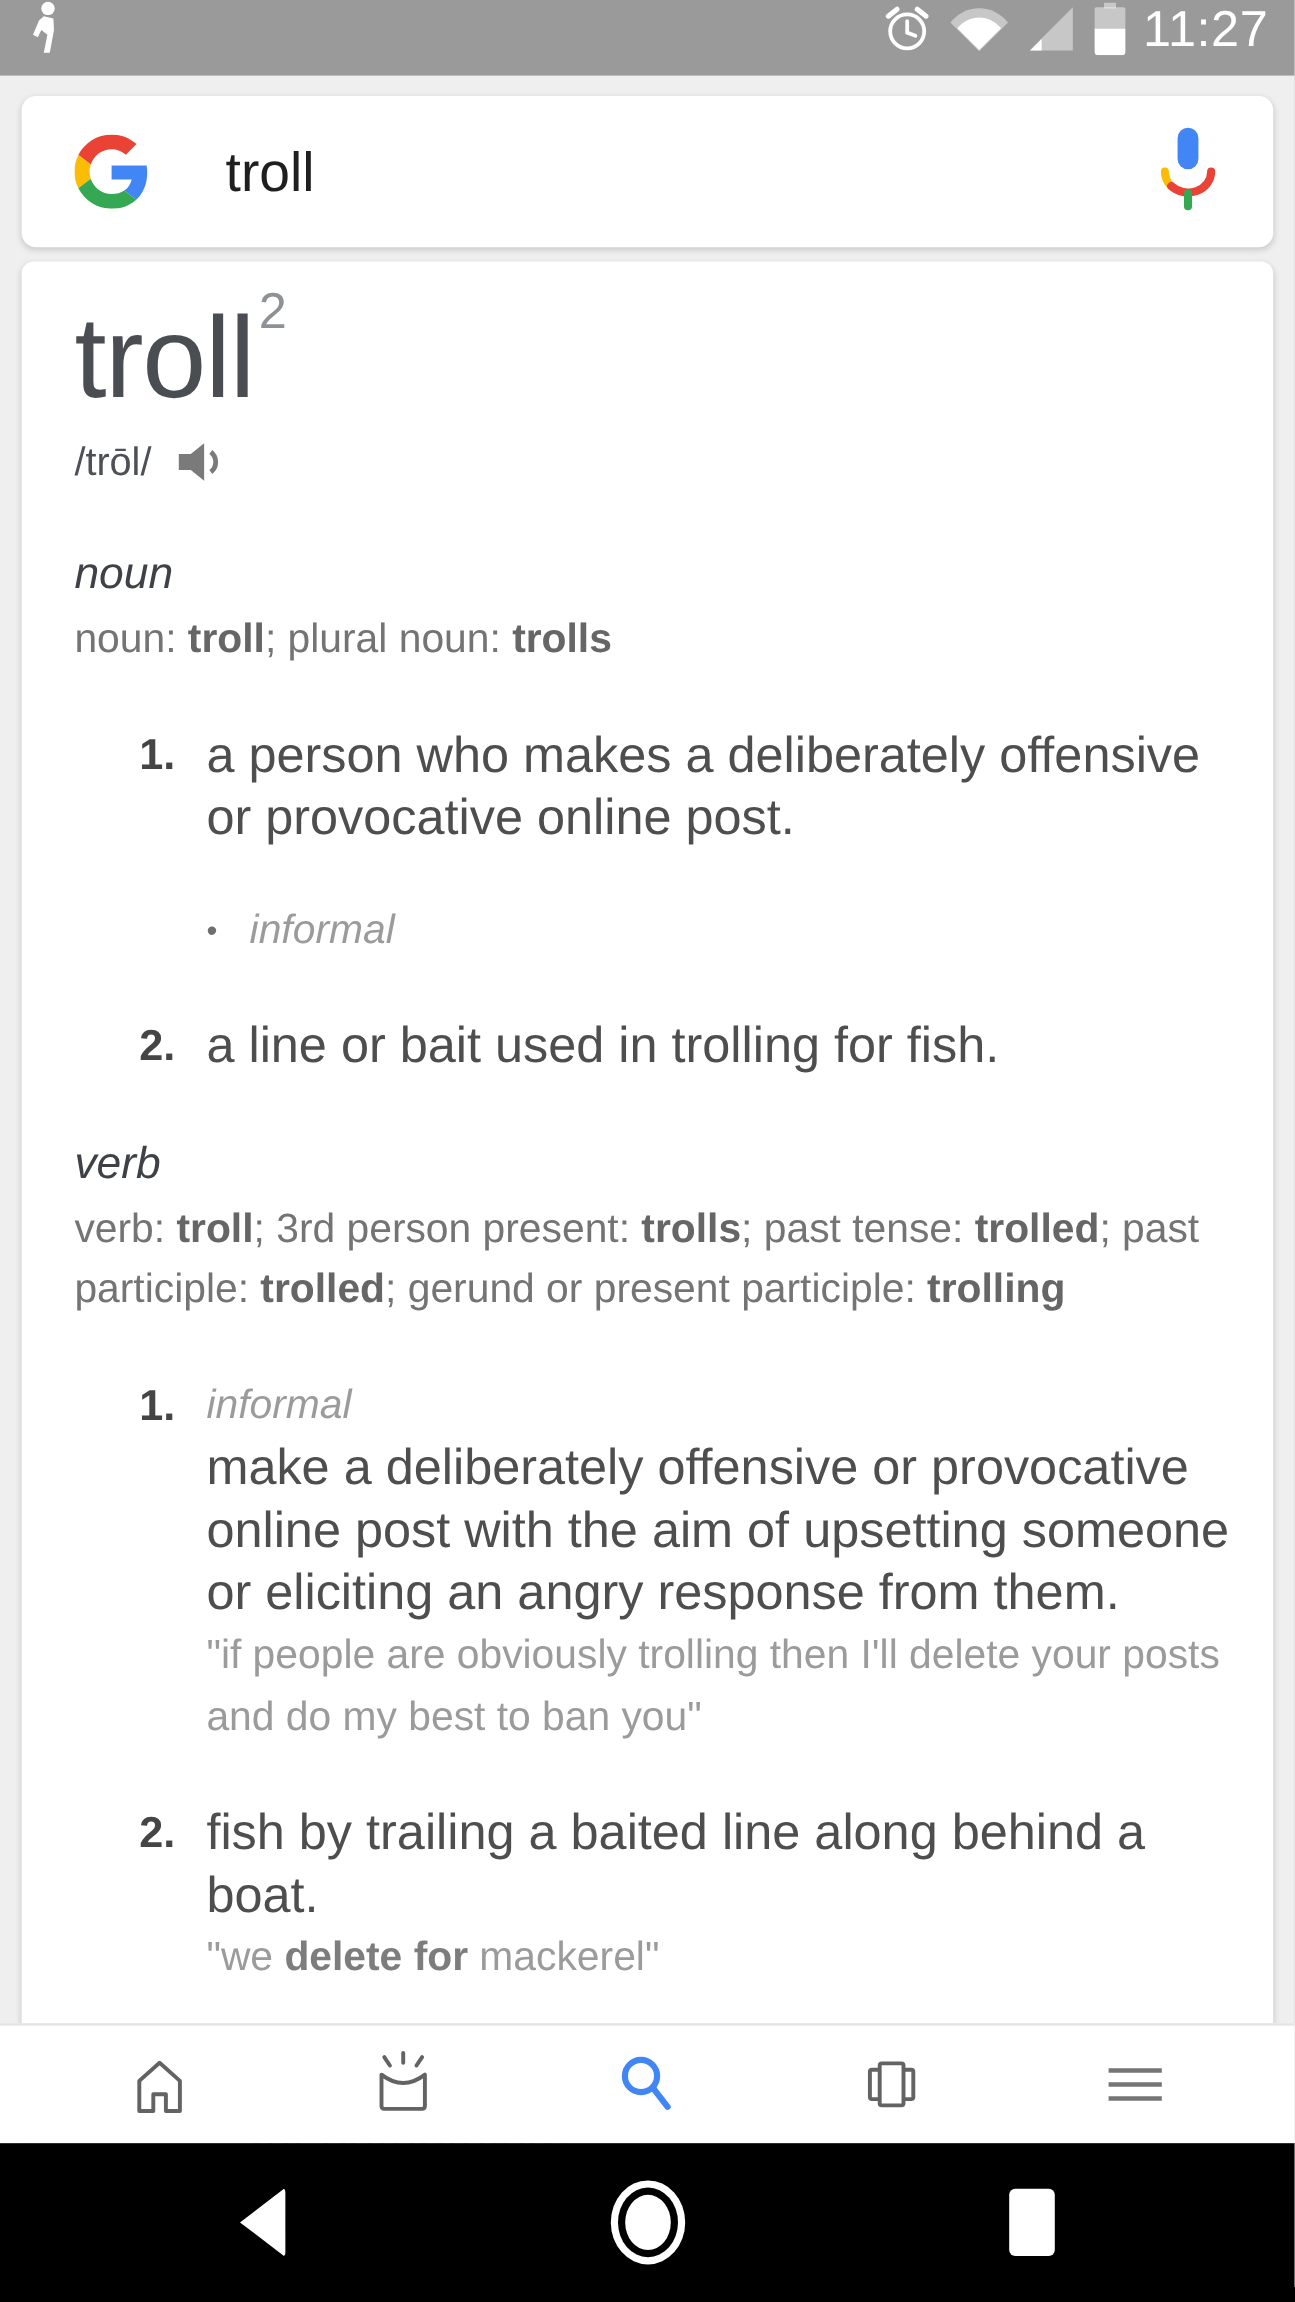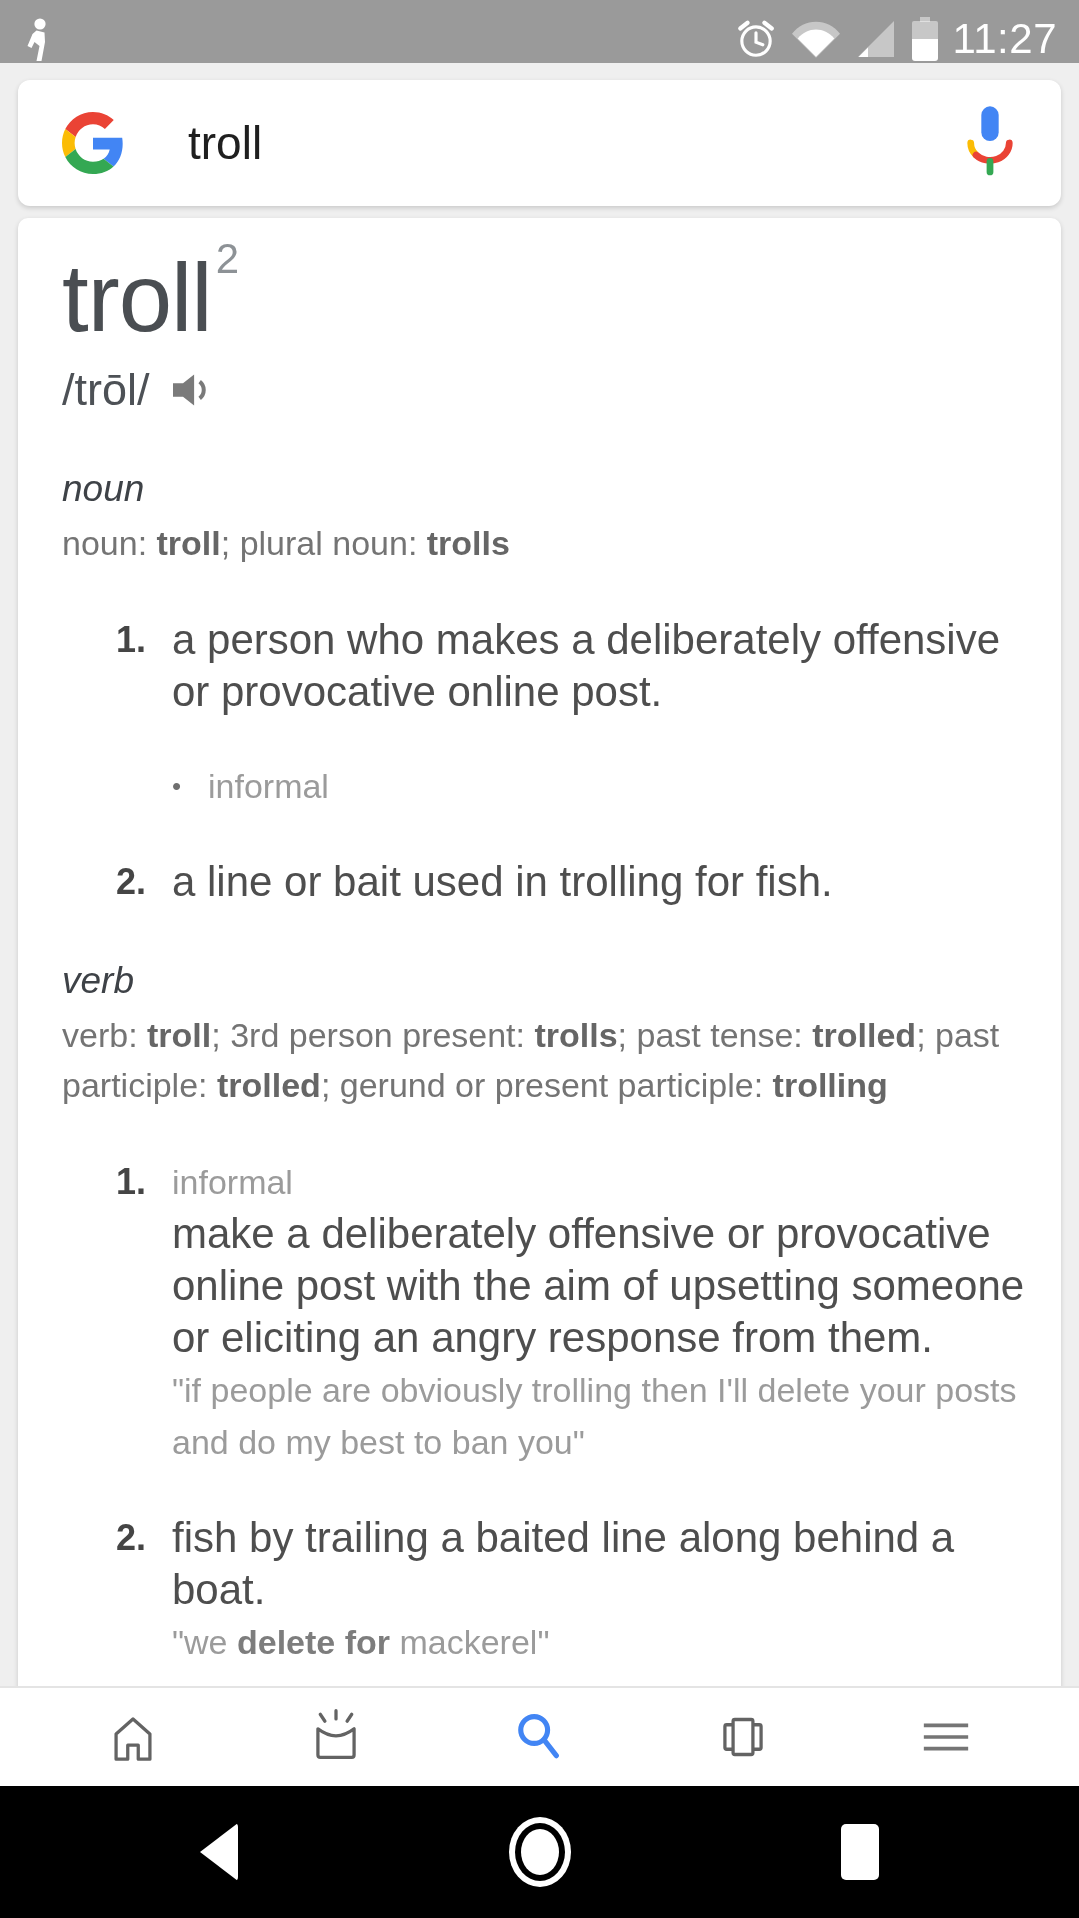--- a/index.html
+++ b/index.html
@@ -5,21 +5,21 @@
   html,body { margin:0; padding:0; background:#ccc; }
   .screen {
     position:relative; width:1079px; height:1918px;
     background:#efefef; overflow:hidden;
     font-family:"Liberation Sans", sans-serif;
   }
 
   
   .status-bar {
     position:absolute; top:0; left:0; right:0; height:63px;
-    background:#9a9a9a; display:flex; align-items:flex-end;
+    background:#9a9a9a; display:flex; align-items:flex-start;
     padding:0 22px; box-sizing:border-box; color:#fff;
   }
   .status-left { display:flex; align-items:center; }
   .status-right { margin-left:auto; display:flex; align-items:center; gap:15px; }
   .status-time { font-size:42px; color:#fff; letter-spacing:0.5px; }
 
   
   .card {
     position:absolute; left:18px; right:18px; background:#fff;
     border-radius:12px; box-shadow:0 2px 5px rgba(0,0,0,0.16);
@@ -35,33 +35,33 @@
   .content-card {
     top:218px; height:1568px; overflow:hidden;
     padding:18px 24px 0 44px; box-sizing:border-box;
     border-radius:10px;
   }
 
   
   .headword { margin:0; font-size:96px; font-weight:300; color:#4a4e52; line-height:1.08; letter-spacing:-1px; }
   .headword sup { font-size:42px; font-weight:300; color:#8d9296; vertical-align:58px; margin-left:4px; }
   .pron-row { margin-top:14px; display:flex; align-items:center; }
-  .pron { font-size:45px; color:#4d5156; }
+  .pron { font-size:33px; color:#4d5156; }
   .speaker { margin-left:20px; width:46px; height:40px; display:inline-block; }
 
   .pos { margin-top:52px; font-size:37px; font-style:italic; color:#3e4247; }
   .forms { margin-top:8px; font-size:34px; line-height:50px; color:#747474; }
   .forms b { color:#666; }
 
   .defs { margin-top:46px; }
   .def-item { display:flex; margin-bottom:44px; }
   .def-num { flex:none; width:56px; margin-left:54px; font-size:36px; font-weight:bold; color:#454545; line-height:52px; }
   .def-body { flex:1; min-width:0; }
   .def-text { font-size:42px; line-height:52px; color:#4e4e4e; }
-  .def-label { font-size:34px; line-height:52px; color:#9b9b9b; }
+  .def-label { font-size:34px; line-height:52px; font-style:italic; color:#9b9b9b; }
   .quote { font-size:34px; line-height:52px; color:#9b9b9b; }
   .quote b { color:#7d7d7d; }
   .sub-def { display:flex; margin-top:42px; }
   .sub-dot { flex:none; width:36px; }
   .sub-dot::before { content:"•"; font-size:26px; color:#6f6f6f; line-height:52px; }
   .sub-body { flex:1; min-width:0; }
 
   
   .bottom-nav {
     position:absolute; left:0; right:0; bottom:132px; height:100px;

